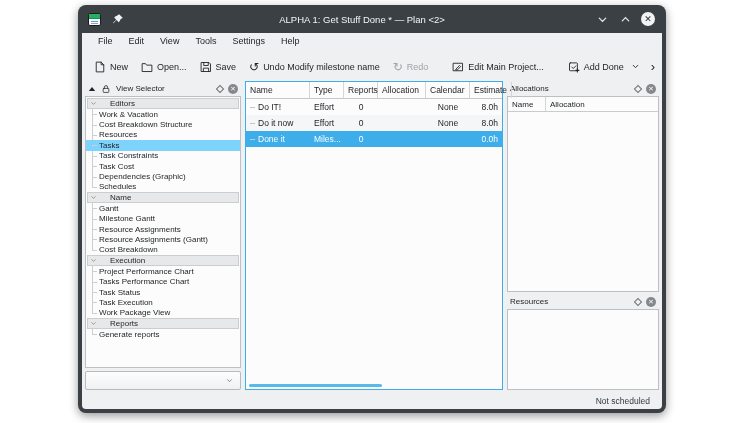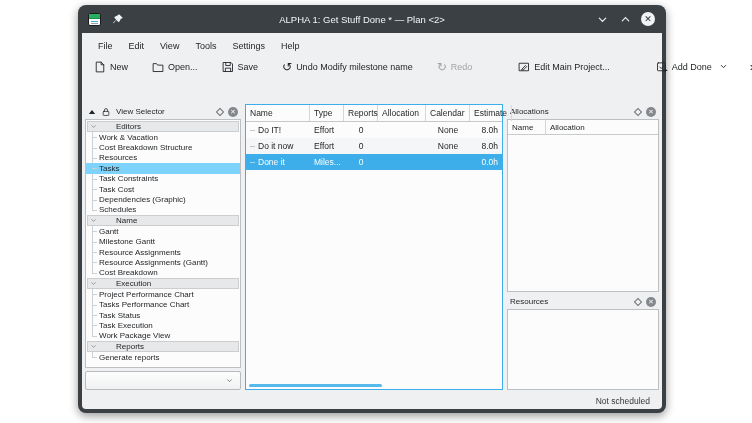--- a/index.html
+++ b/index.html
@@ -23,47 +23,47 @@
                      background:#3daee9; box-shadow:0 2px 0 #9aa0a5; }
   .pin-btn { width:16px; height:16px; display:flex; align-items:center; justify-content:center; }
   .win-controls { margin-left:auto; display:flex; align-items:center; gap:7px; }
   .wc-btn { width:16px; height:16px; display:flex; align-items:center; justify-content:center; }
   .close-circle { width:14px; height:14px; border-radius:50%; background:#f2f3f4; color:#2b2f33;
                   font-size:9px; line-height:14px; text-align:center; font-weight:bold; }
 
   
   .content { margin:0 4px 4px 4px; flex:1; background:#eff0f1; border-radius:0 0 4px 4px;
              display:flex; flex-direction:column; min-height:0; }
-  .menubar { height:21px; display:flex; align-items:flex-end; padding-left:8px; font-size:9px; }
+  .menubar { height:21px; display:flex; align-items:flex-start; padding-left:8px; font-size:9px; }
   .menu-item { padding:3px 8px; border-radius:2px; }
 
-  .toolbar { height:25px; display:flex; align-items:center; padding:0 8px 0 6px; font-size:9px; gap:12px; }
+  .toolbar { height:25px; display:flex; align-items:center; padding:0 8px 0 6px; font-size:9px; gap:1px; }
   .tb-btn { display:flex; align-items:center; gap:4px; padding:3px 6px; border-radius:2px; white-space:nowrap; }
   .tb-btn svg { display:block; }
   .tb-btn.disabled { color:#a0a4a8; }
   .tb-sep { width:1px; height:16px; background:#cdd0d2; margin:0 5px; }
   .glyph { font-size:12px; line-height:10px; font-family:"DejaVu Sans",sans-serif; }
   .chev-sm { margin-left:3px; }
   .tb-overflow { margin-left:auto; font-size:13px; padding:0 4px; color:#232629; }
 
   
-  .main { flex:1; display:flex; gap:4px; padding:2px 3px 2px 3px; min-height:0;margin-top:23px; }
+  .main { flex:1; display:flex; gap:4px; padding:2px 3px 2px 3px; min-height:0; }
 
   .dock-head { height:15px; flex:0 0 15px; display:flex; align-items:center; gap:5px;
                font-size:8px; padding:0 3px; }
   .dock-head .spacer { flex:1; }
   .mini-close { width:10px; height:10px; border-radius:50%; background:#84888c; color:#fff;
                 font-size:6.5px; line-height:10px; text-align:center; }
   .mini-diamond { width:6px; height:6px; border:1px solid #6e7176; transform:rotate(45deg); }
 
   
   .left-dock { width:156px; flex:0 0 156px; display:flex; flex-direction:column; min-height:0; }
   .tree { flex:1; background:#fcfcfc; border:1px solid #bcc0c3; overflow:hidden; padding-top:1px; }
   .tree-group { height:11px; margin:0 1px; background:#e7e8e9; border:1px solid #cbcdce;
-                display:flex; align-items:center; gap:19px; font-size:8px; padding-left:2px; }
+                display:flex; align-items:center; gap:13px; font-size:8px; padding-left:2px; }
   .tree-kids { position:relative; }
   .tree-kids::before { content:""; position:absolute; left:6px; top:0; bottom:5px; width:1px; background:#cdd0d2; }
   .tree-item { height:10.4px; display:flex; align-items:center; font-size:8px;
                padding-left:13px; position:relative; white-space:nowrap; }
   .tree-item::before { content:""; position:absolute; left:6px; top:50%; width:5px; height:1px; background:#cdd0d2; }
   .tree-item.selected { background:#7dd3fc; }
   .combo { margin-top:3px; height:19px; flex:0 0 19px; background:linear-gradient(#fdfdfd,#f0f1f2);
            border:1px solid #b7bbbe; border-radius:2px; display:flex; align-items:center;
            justify-content:flex-end; padding-right:6px; }
 

